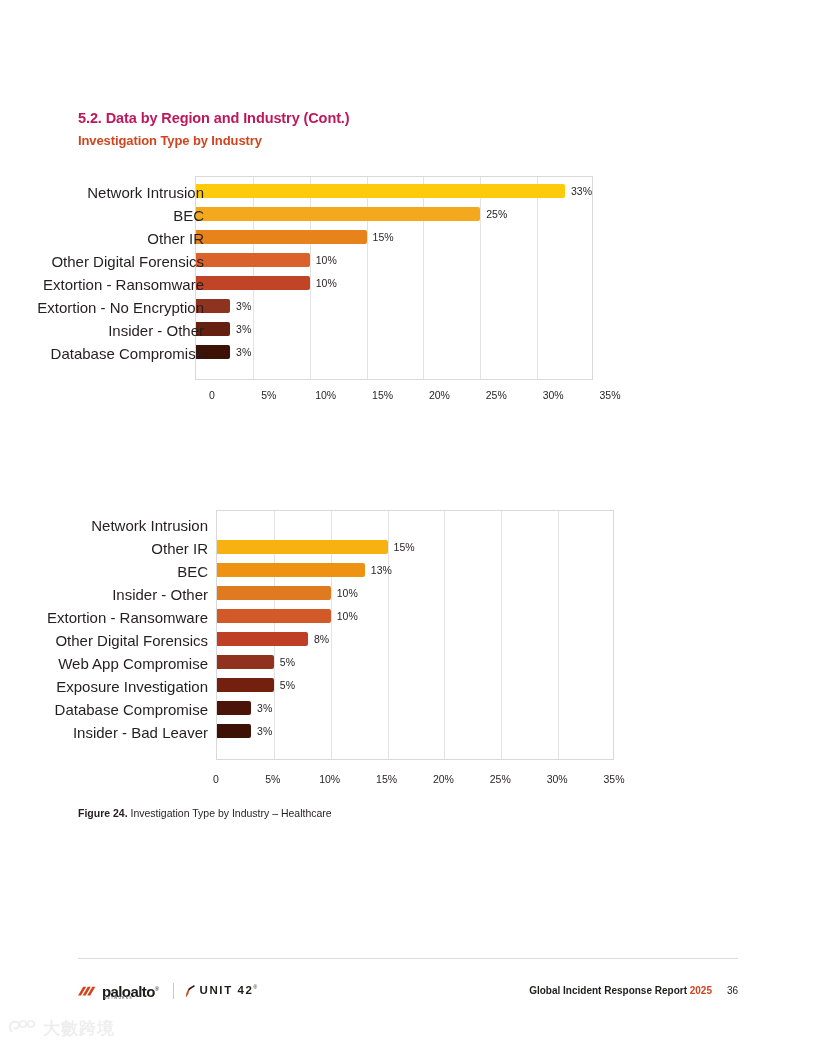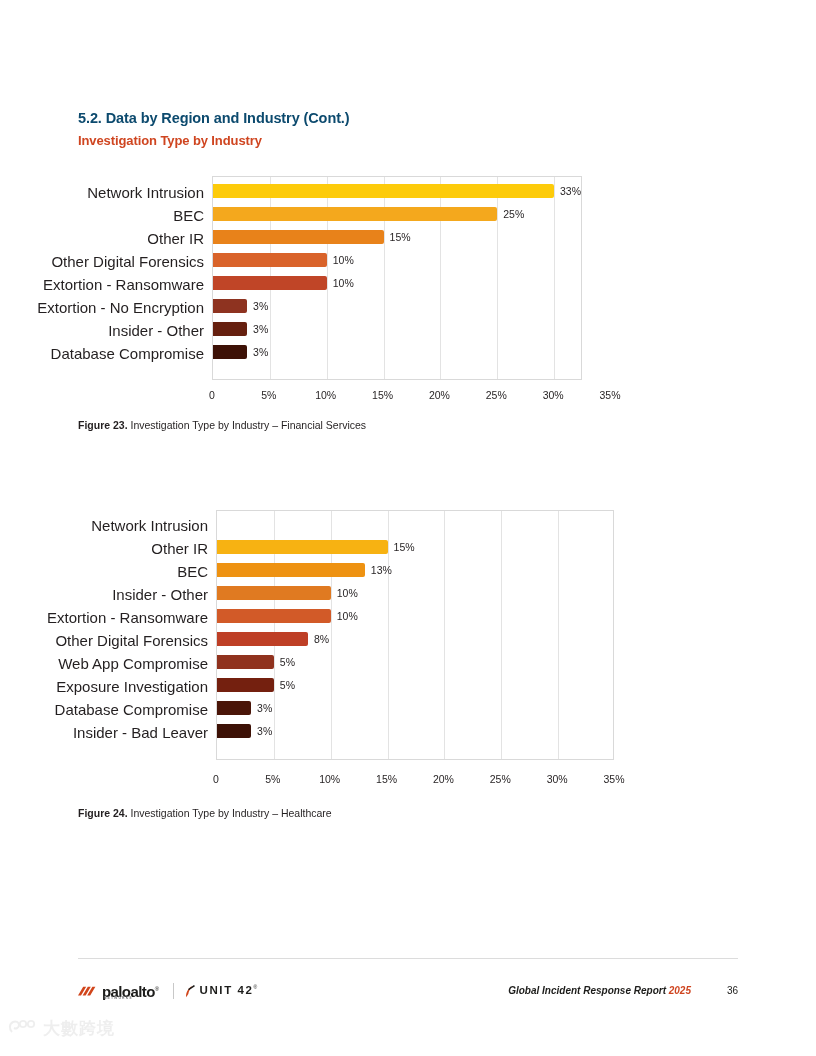--- a/index.html
+++ b/index.html
@@ -22,21 +22,21 @@
   }
 
   
   .section-title {
     position: absolute;
     left: 78px;
     top: 100px;
     font-size: 14.5px;
     font-weight: bold;
     letter-spacing: -0.1px;
-    color: #0c4a6e;
+    color: #be185d;
   }
   .section-subtitle {
     position: absolute;
     left: 78px;
     top: 122px;
     font-size: 13px;
     font-weight: bold;
     letter-spacing: -0.1px;
     color: #cf4520;
   }
@@ -197,21 +197,21 @@
 </style>
 </head>
 <body>
 
 <div class="page">
 
   <h1 class="section-title">5.2. Data by Region and Industry (Cont.)</h1>
   <h2 class="section-subtitle">Investigation Type by Industry</h2>
 
   <div class="chart-block" id="chart1" style="left:0px; top:0px; width:816px; height:1056px;">
-      <div class="plot" style="left: 212px; top: 176px; width: 370px; height: 204px;">
+      <div class="plot" style="left: 195px; top: 176px; width: 398px; height: 204px;">
         <div class="gridline" style="left: 56.8571px;"></div>
         <div class="gridline" style="left: 113.714px;"></div>
         <div class="gridline" style="left: 170.571px;"></div>
         <div class="gridline" style="left: 227.429px;"></div>
         <div class="gridline" style="left: 284.286px;"></div>
         <div class="gridline" style="left: 341.143px;"></div>
         <div class="row" style="top: 7px; height: 14px;">
           <div class="bar" style="width: 375.257px; background: rgb(253, 203, 10);"></div>
           <span class="bar-value">33%</span>
         </div>
@@ -320,23 +320,20 @@
       <div class="tick" style="left: 216px; top: 774px;">0</div>
       <div class="tick" style="left: 272.857px; top: 774px;">5%</div>
       <div class="tick" style="left: 329.714px; top: 774px;">10%</div>
       <div class="tick" style="left: 386.571px; top: 774px;">15%</div>
       <div class="tick" style="left: 443.429px; top: 774px;">20%</div>
       <div class="tick" style="left: 500.286px; top: 774px;">25%</div>
       <div class="tick" style="left: 557.143px; top: 774px;">30%</div>
       <div class="tick" style="left: 614px; top: 774px;">35%</div>
     </div>
 
-  <div class="caption" id="caption1" style="top:419px;">
-    <b>Figure 23.</b><span> Investigation Type by Industry – Financial Services</span>
-  </div>
 
   <div class="caption" id="caption2" style="top:807px;">
     <b>Figure 24.</b><span> Investigation Type by Industry – Healthcare</span>
   </div>
 
   <div class="footer-rule"></div>
 
   <div class="footer-logos">
     <svg class="pan-mark" width="20" height="15" viewBox="0 0 20 15">
       <g fill="#d1451b">
@@ -350,21 +347,21 @@
       <span class="pan-sub">NETWORKS</span>
     </span>
     <span class="logo-divider"></span>
     <svg width="12" height="13" viewBox="0 0 12 13">
       <path d="M1.2 12.2 C0.6 8.5 2.6 3.6 7.0 0.9 C5.2 3.4 3.6 6.4 3.3 9.0 Z" fill="#d1451b"></path>
       <rect x="3.1" y="4.0" width="7.2" height="1.5" transform="rotate(-34 3.1 4.0)" fill="#1d1d1b"></rect>
     </svg>
     <span class="u42-word"><span>UNIT 42</span><sup>®</sup></span>
   </div>
 
-  <div class="footer-right" style="right:125px;font-style:italic;">
+  <div class="footer-right" style="right:104px;">
     <span>Global Incident Response Report </span><span class="footer-year">2025</span>
   </div>
   <div class="footer-page">36</div>
 
   <div class="watermark">
     <svg width="30" height="20" viewBox="0 0 30 20">
       <path d="M4 14 C1 11 1 6 5 4 C8 2.5 11 4 11 7 C11 10 8 11 6 10" fill="none" stroke="#c9c9c9" stroke-width="2"></path>
       <circle cx="15" cy="6" r="3.2" fill="none" stroke="#c9c9c9" stroke-width="1.8"></circle>
       <circle cx="23" cy="6" r="3.2" fill="none" stroke="#c9c9c9" stroke-width="1.8"></circle>
     </svg>

